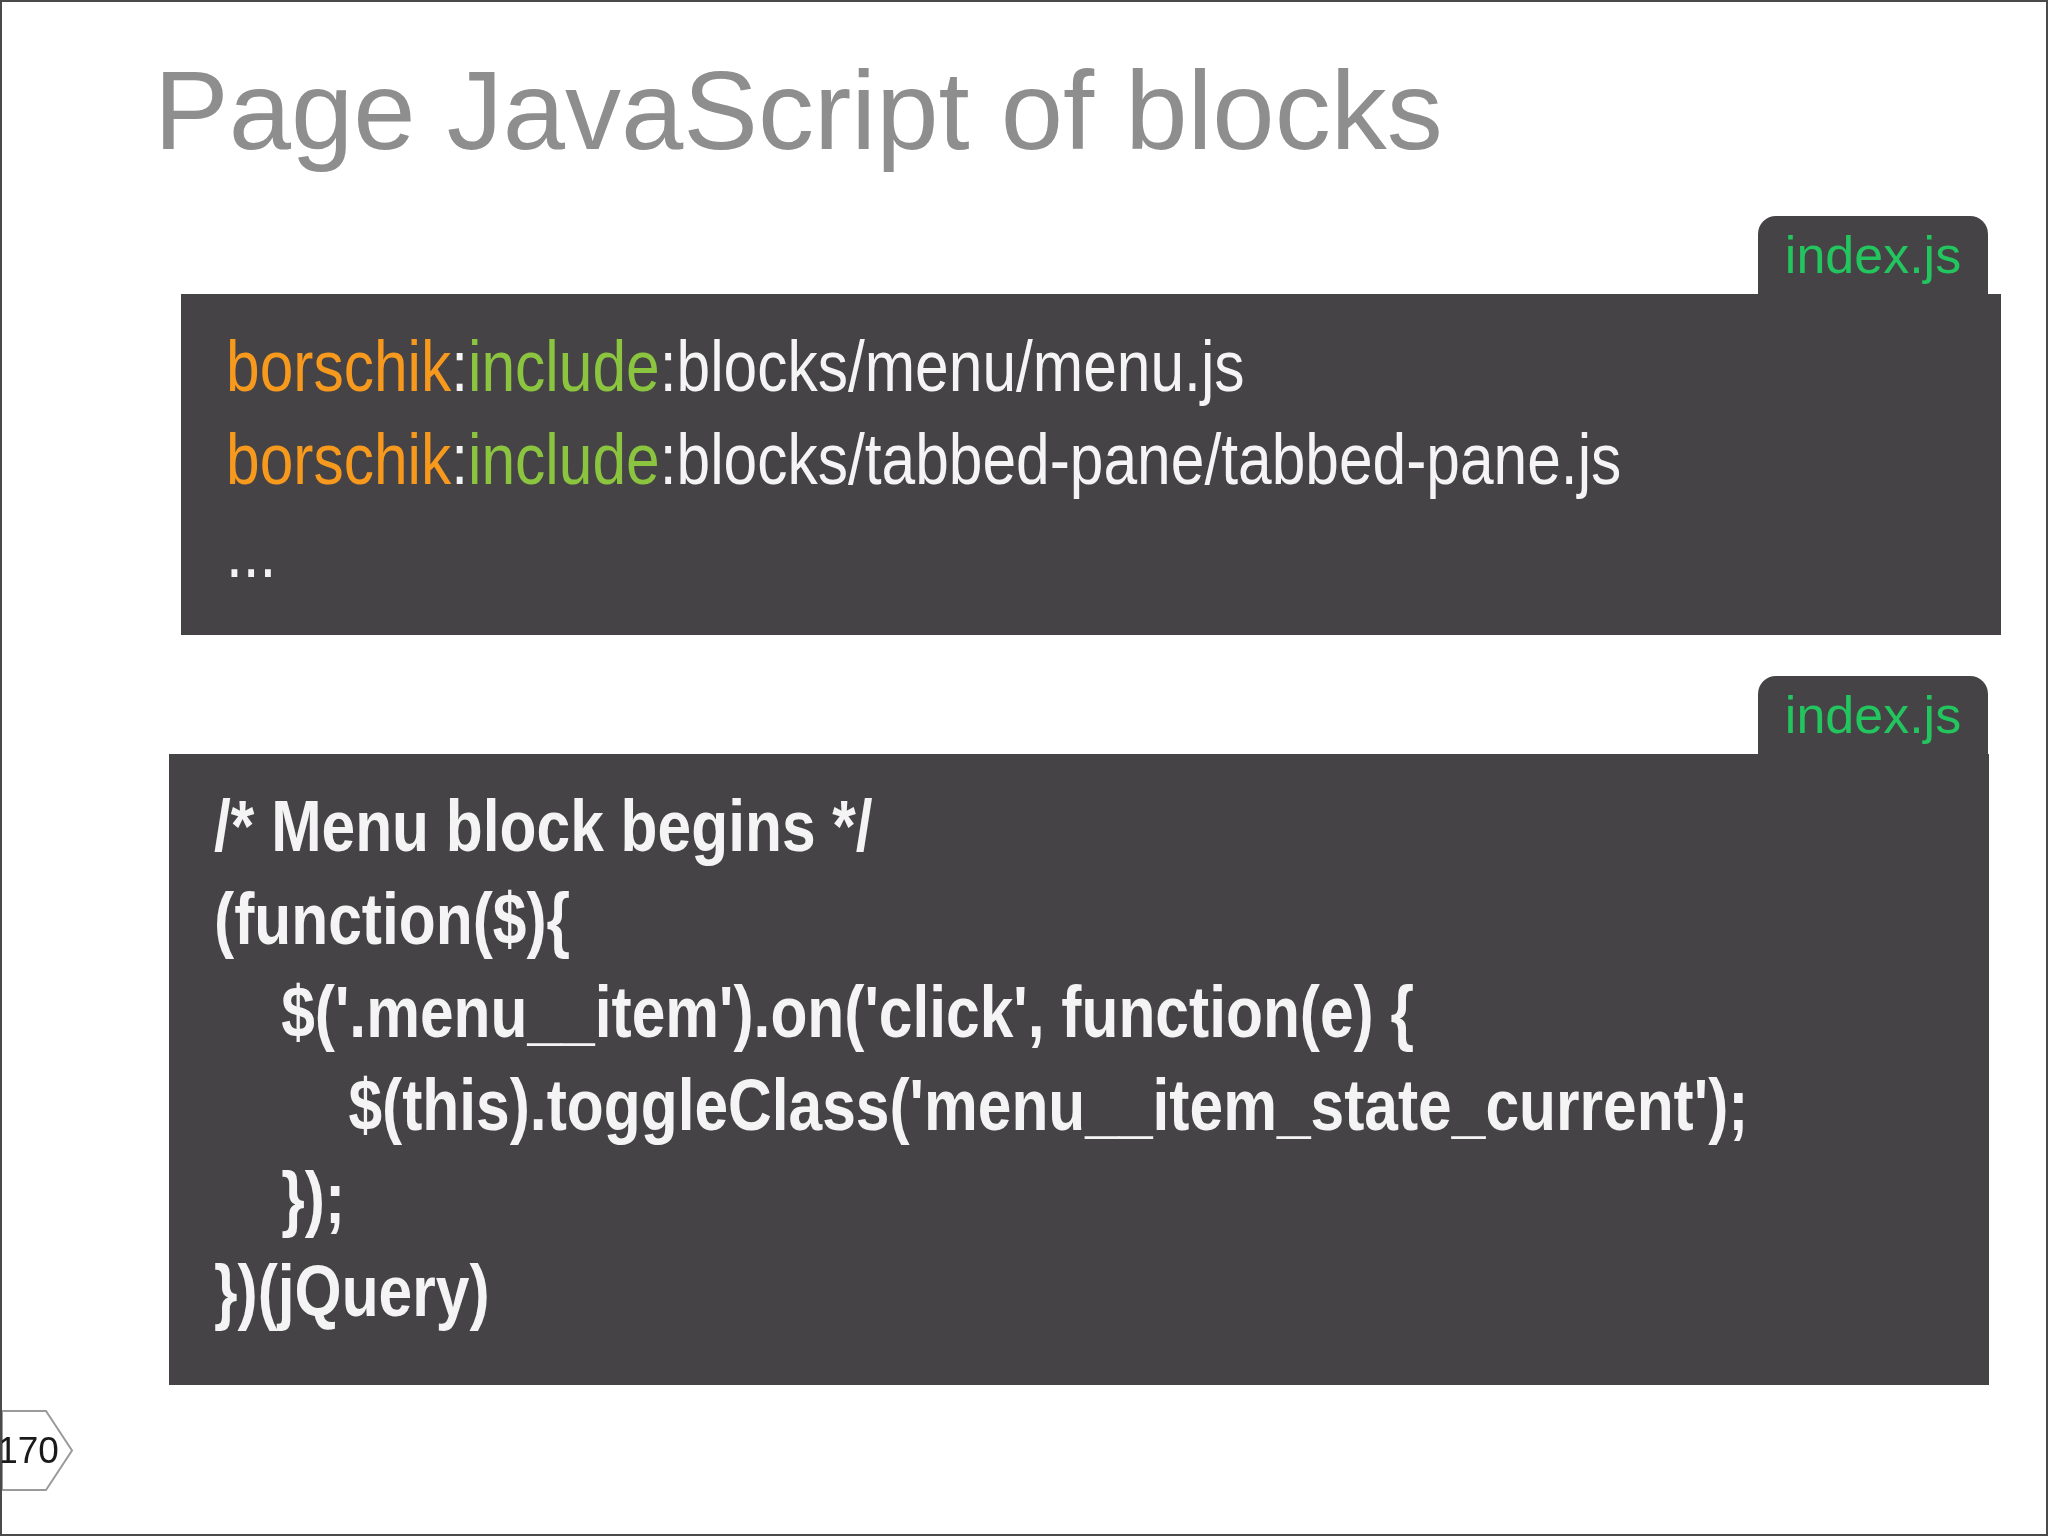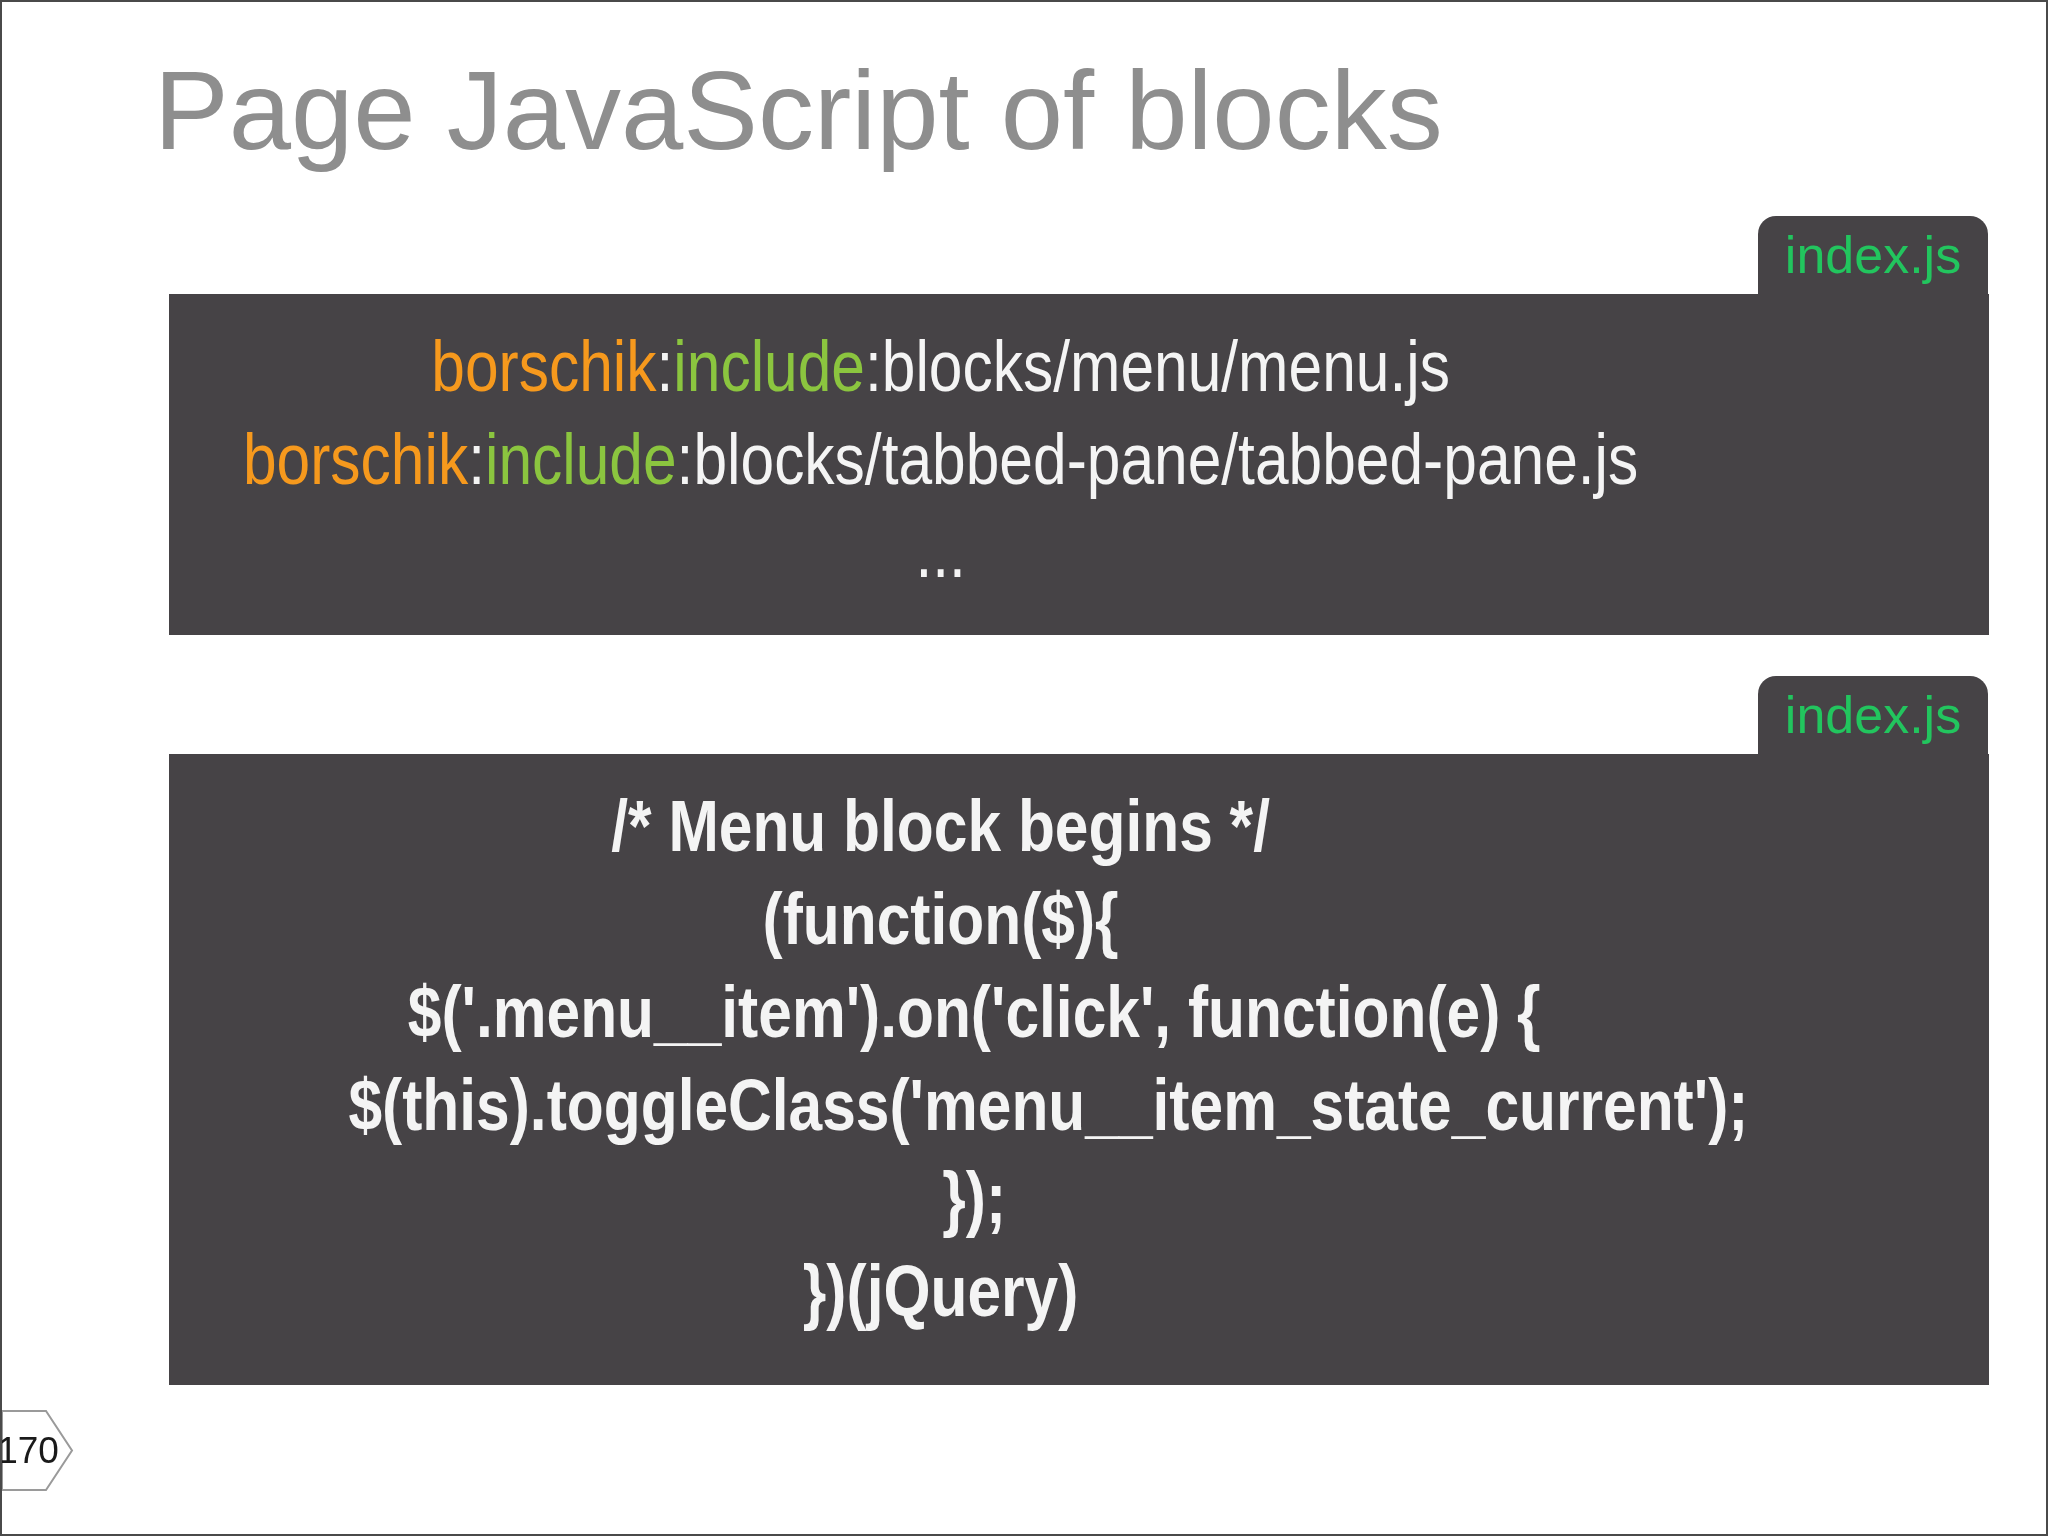--- a/index.html
+++ b/index.html
@@ -9,21 +9,20 @@
     font-family: "Liberation Sans", sans-serif;
   }
   .slide {
     position: relative;
     width: 2048px;
     height: 1536px;
     box-sizing: border-box;
     background: #ffffff;
     border: 2px solid var(--border, #4a4a4a);
     overflow: hidden;
-    text-align: center;
   }
   .page-title {
     position: absolute;
     left: 152px;
     top: 44px;
     font-size: 112px;
     font-weight: 400;
     letter-spacing: 0px;
     color: var(--title-color, #8e8e8e);
     white-space: nowrap;
@@ -45,21 +44,21 @@
   .tab-2 { top: 674px; }
   .code-block {
     position: absolute;
     left: 167px;
     width: 1820px;
     background: var(--block-bg, #464346);
     box-sizing: border-box;
     padding: 26px 45px;
     overflow: hidden;
   }
-  .block-1 { top: 292px; height: 341px; }
+  .block-1 { top: 292px; height: 341px; margin-left: 12px; }
   .block-2 { top: 752px; height: 631px; font-weight: bold; }
   .code-inner {
     transform: scaleX(0.84);
     transform-origin: 0 0;
   }
   .code-line {
     font-size: 72px;
     line-height: 93px;
     white-space: pre;
     color: var(--code-default, #f4f4f4);

